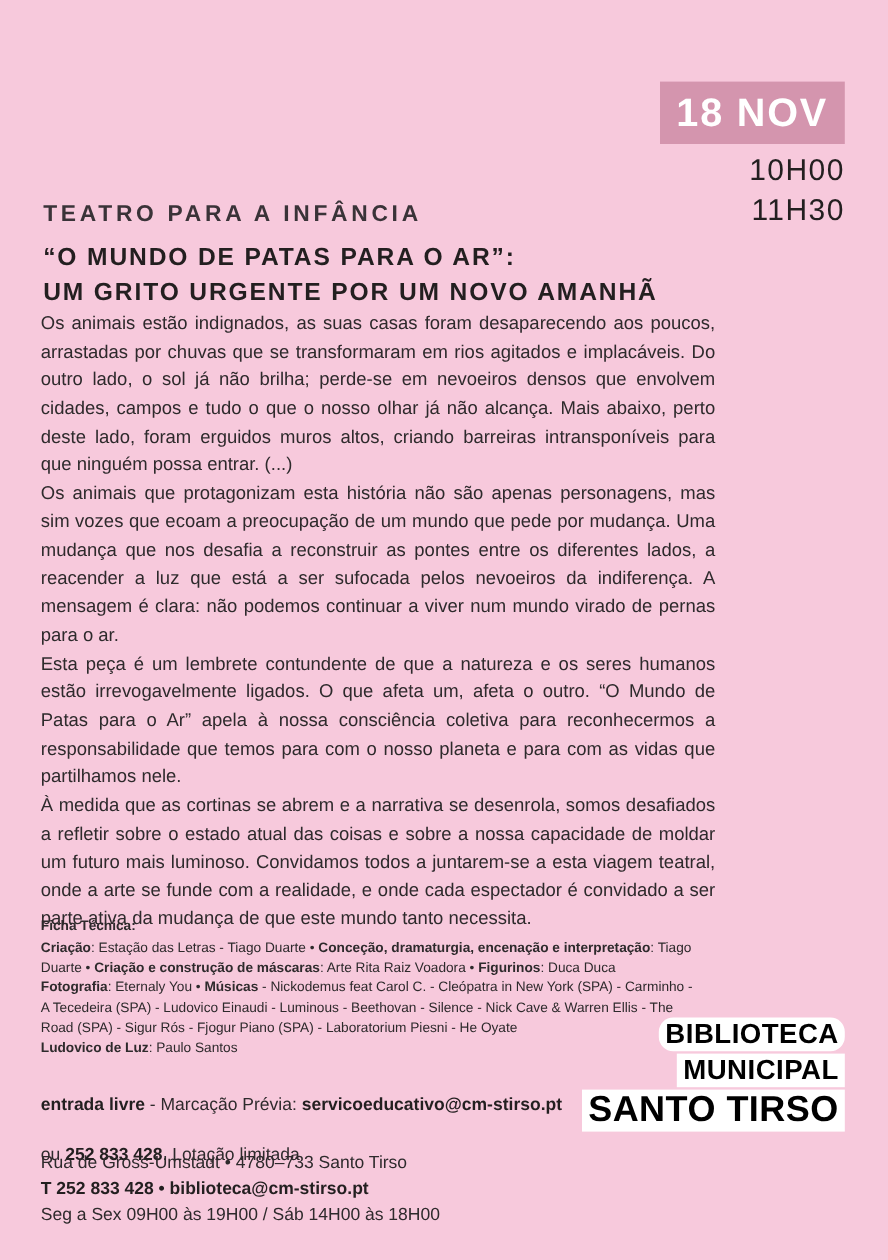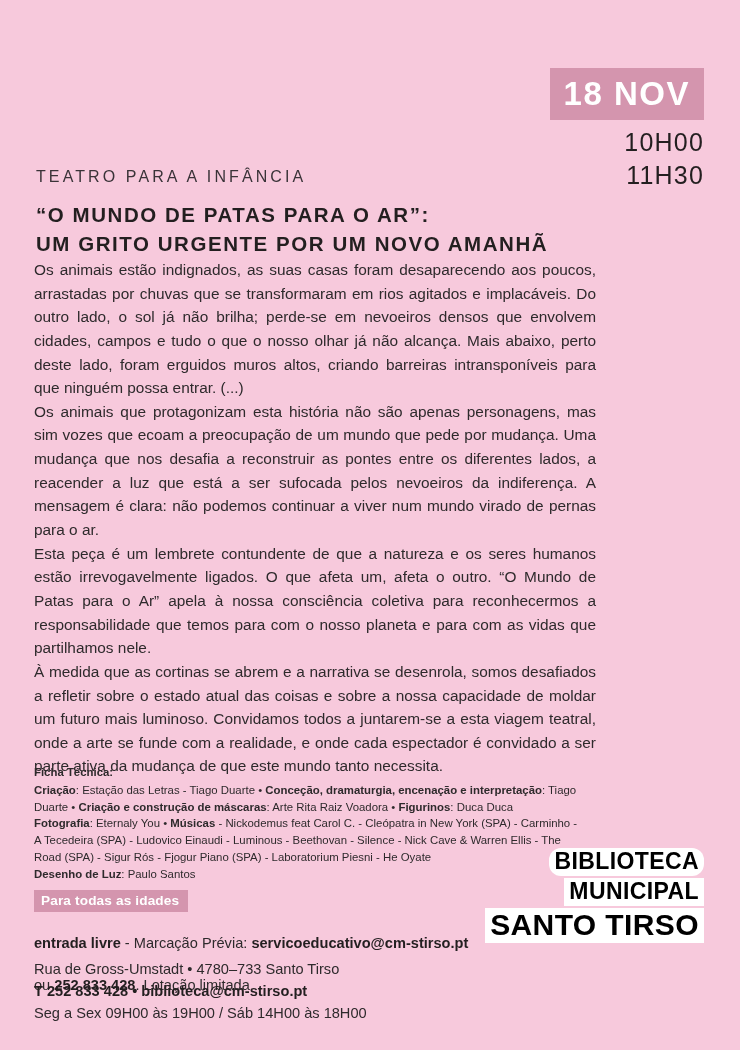--- a/index.html
+++ b/index.html
@@ -48,24 +48,24 @@
     margin-top: 6px;
     font-weight: 400;
   }
   .time-line.second { margin-top: 0px; }
 
   
   .kicker {
     position: absolute;
     top: 168px;
     left: 36px;
-    font-size: 16px;
+    font-size: 19px;
     letter-spacing: 3.1px;
     color: #3a3338;
-    font-weight: 400;
+    font-weight: 700;
   }
   .title {
     position: absolute;
     top: 200px;
     left: 36px;
     font-size: 20.5px;
     font-weight: bold;
     letter-spacing: 1.55px;
     line-height: 1.42;
     color: #231f20;
@@ -178,31 +178,30 @@
     <p>Os animais estão indignados, as suas casas foram desaparecendo aos poucos, arrastadas por chuvas que se transformaram em rios agitados e implacáveis. Do outro lado, o sol já não brilha; perde-se em nevoeiros densos que envolvem cidades, campos e tudo o que o nosso olhar já não alcança. Mais abaixo, perto deste lado, foram erguidos muros altos, criando barreiras intransponíveis para que ninguém possa entrar. (...)</p>
     <p>Os animais que protagonizam esta história não são apenas personagens, mas sim vozes que ecoam a preocupação de um mundo que pede por mudança. Uma mudança que nos desafia a reconstruir as pontes entre os diferentes lados, a reacender a luz que está a ser sufocada pelos nevoeiros da indiferença. A mensagem é clara: não podemos continuar a viver num mundo virado de pernas para o ar.</p>
     <p>Esta peça é um lembrete contundente de que a natureza e os seres humanos estão irrevogavelmente ligados. O que afeta um, afeta o outro. “O Mundo de Patas para o Ar” apela à nossa consciência coletiva para reconhecermos a responsabilidade que temos para com o nosso planeta e para com as vidas que partilhamos nele.</p>
     <p>À medida que as cortinas se abrem e a narrativa se desenrola, somos desafiados a refletir sobre o estado atual das coisas e sobre a nossa capacidade de moldar um futuro mais luminoso. Convidamos todos a juntarem-se a esta viagem teatral, onde a arte se funde com a realidade, e onde cada espectador é convidado a ser parte ativa da mudança de que este mundo tanto necessita.</p>
   </div>
 
   <div class="ficha">
     <span class="ficha-title">Ficha Técnica:</span>
     <p><b>Criação</b><span>: Estação das Letras - Tiago Duarte • </span><b>Conceção, dramaturgia, encenação e interpretação</b><span>: Tiago Duarte • </span><b>Criação e construção de máscaras</b><span>: Arte Rita Raiz Voadora • </span><b>Figurinos</b><span>: Duca Duca</span></p>
     <p><b>Fotografia</b><span>: Eternaly You • </span><b>Músicas</b><span> - Nickodemus feat Carol C. - Cleópatra in New York (SPA) - Carminho - A Tecedeira (SPA) - Ludovico Einaudi - Luminous - Beethovan - Silence - Nick Cave &amp; Warren Ellis - The Road (SPA) - Sigur Rós - Fjogur Piano (SPA) - Laboratorium Piesni - He Oyate</span></p>
-    <p><b>Desenho de Luz</b><span>: Paulo Santos</span></p>
+    <p><b>Ludovico de Luz</b><span>: Paulo Santos</span></p>
   </div>
 
   <div class="logo">
     <div><span class="l1">BIBLIOTECA</span></div>
     <div><span class="l2">MUNICIPAL</span></div>
     <div><span class="l3">SANTO TIRSO</span></div>
   </div>
 
   <div class="footer">
-    <div class="age-badge">Para todas as idades</div>
     <div class="footer-line"><b>entrada livre</b><span> - Marcação Prévia: </span><b>servicoeducativo@cm-stirso.pt</b></div>
     <div class="footer-line"><span>ou </span><b>252 833 428</b><span>. Lotação limitada</span></div>
   </div>
 
   <div class="footer-2">
     <div class="footer-line">Rua de Gross-Umstadt • 4780–733 Santo Tirso</div>
     <div class="footer-line"><b>T 252 833 428 • biblioteca@cm-stirso.pt</b></div>
     <div class="footer-line">Seg a Sex 09H00 às 19H00 / Sáb 14H00 às 18H00</div>
   </div>
 

